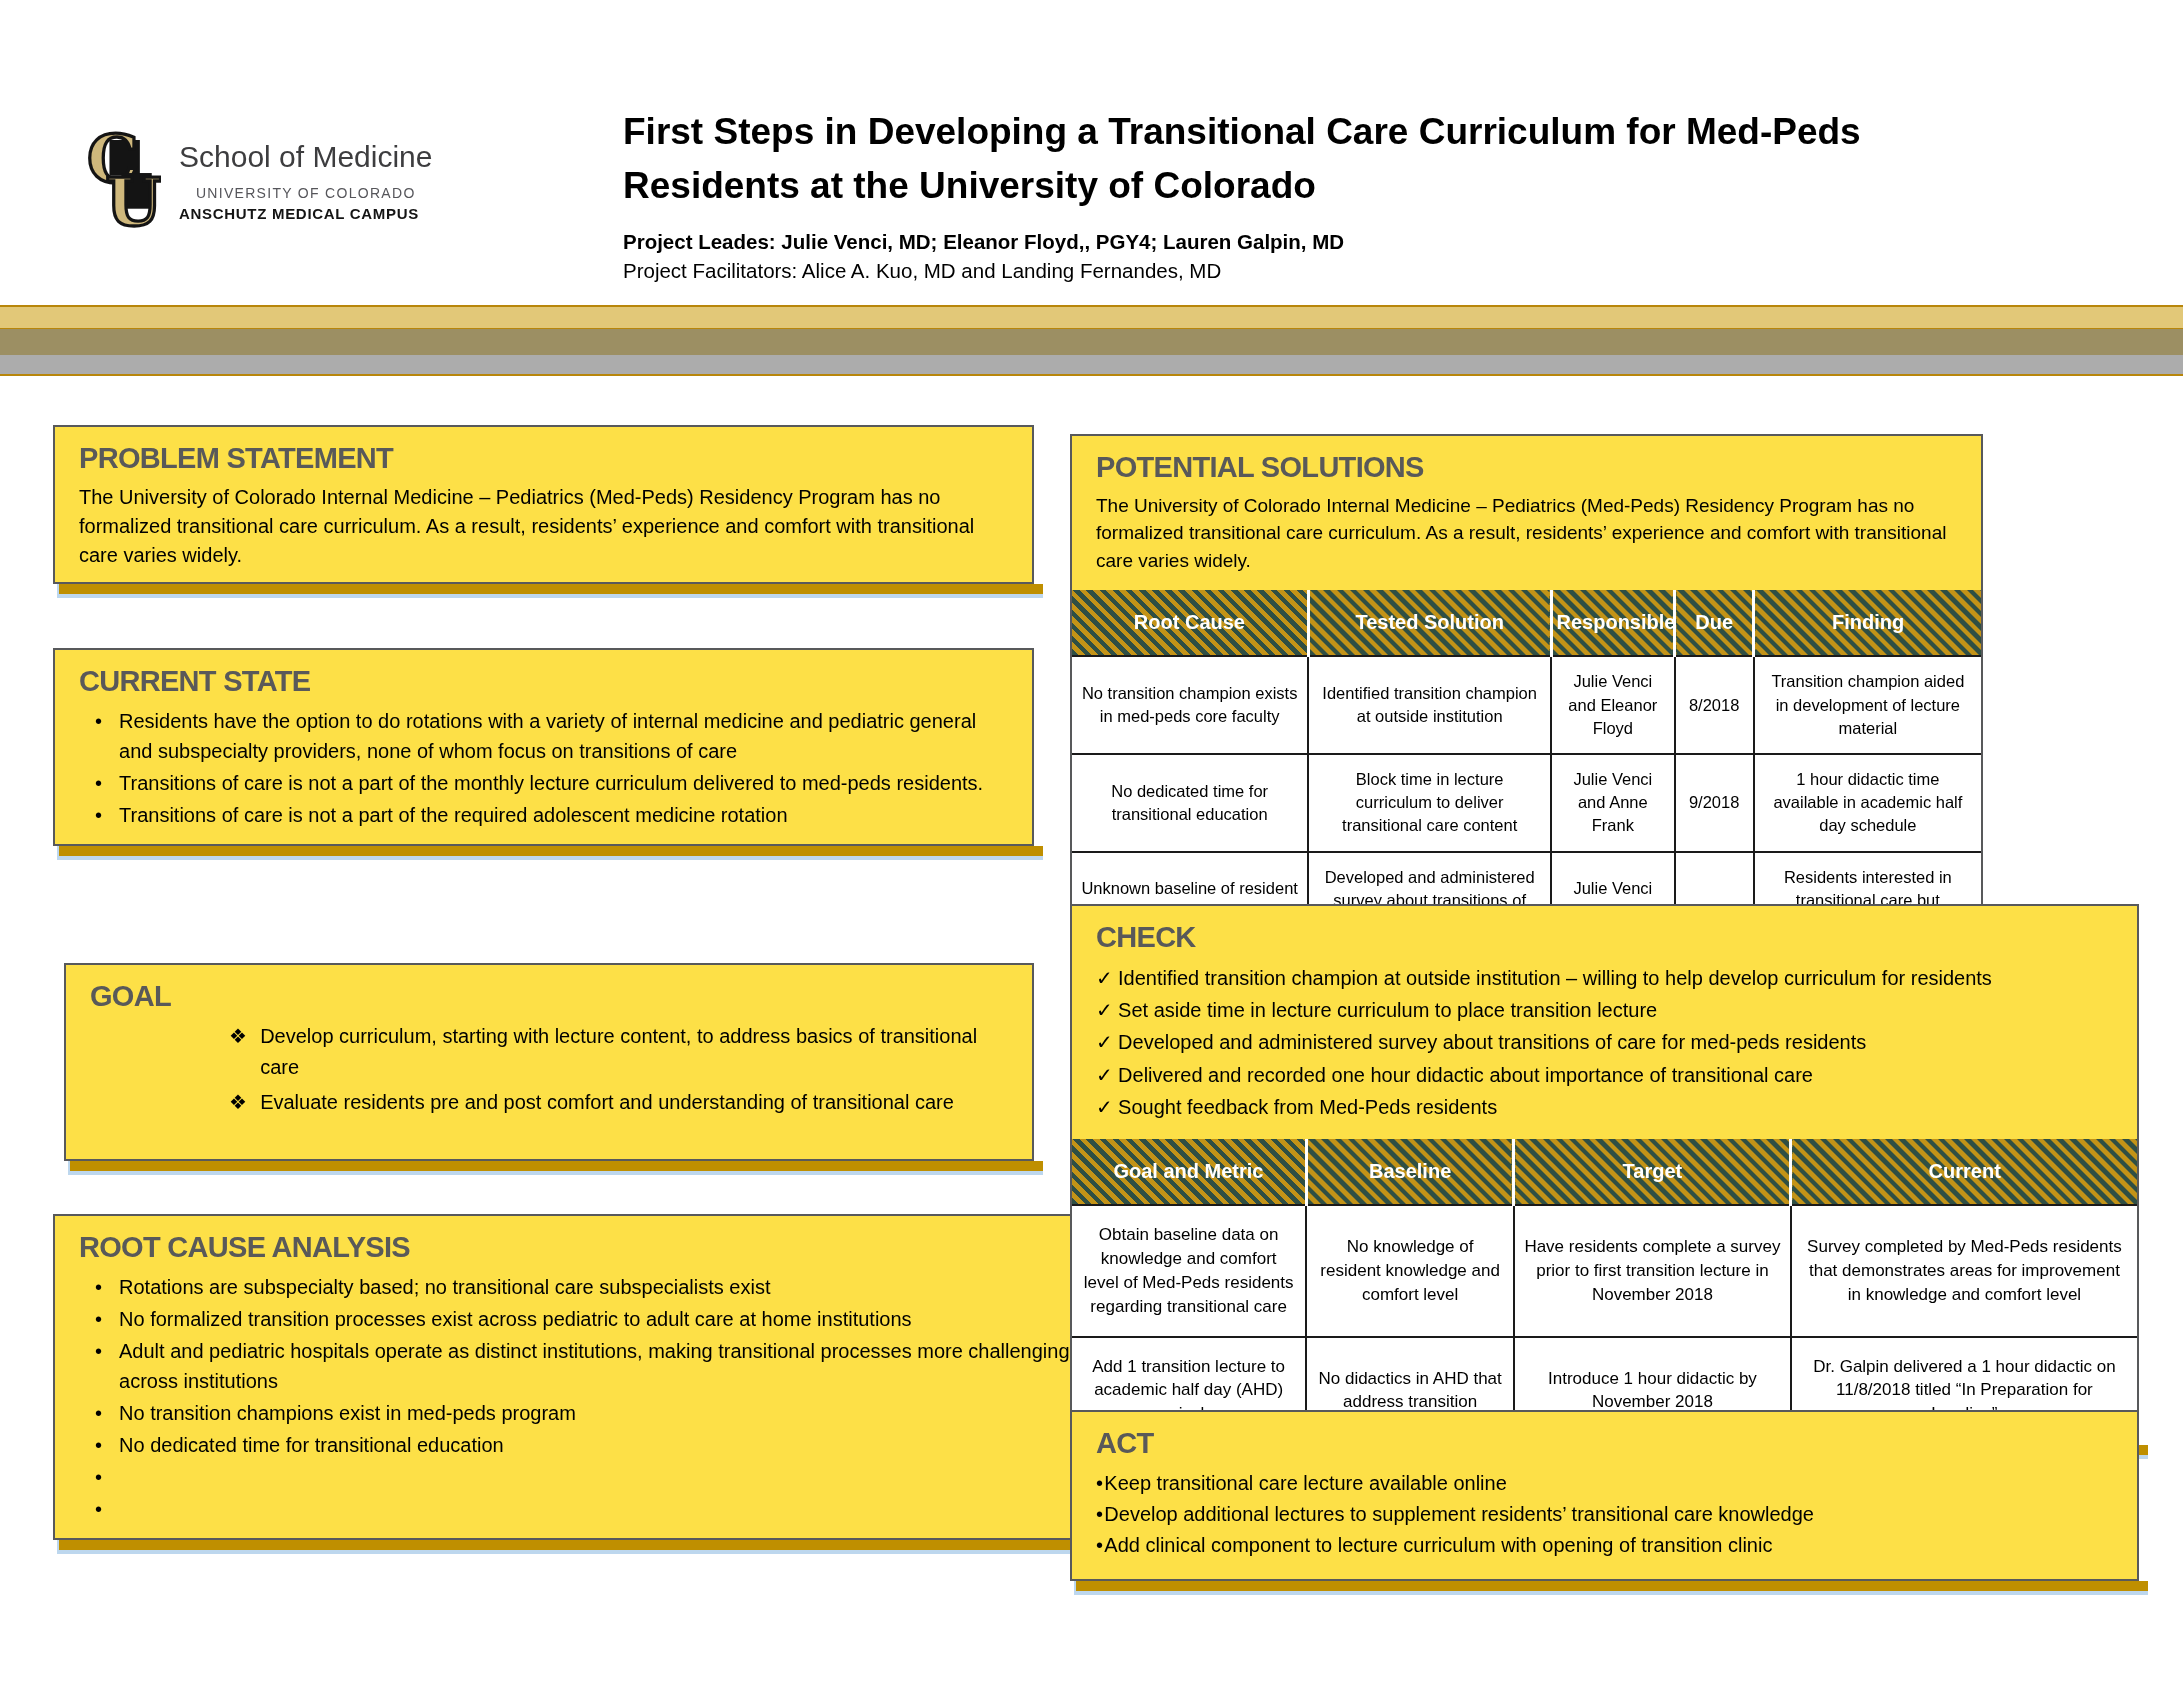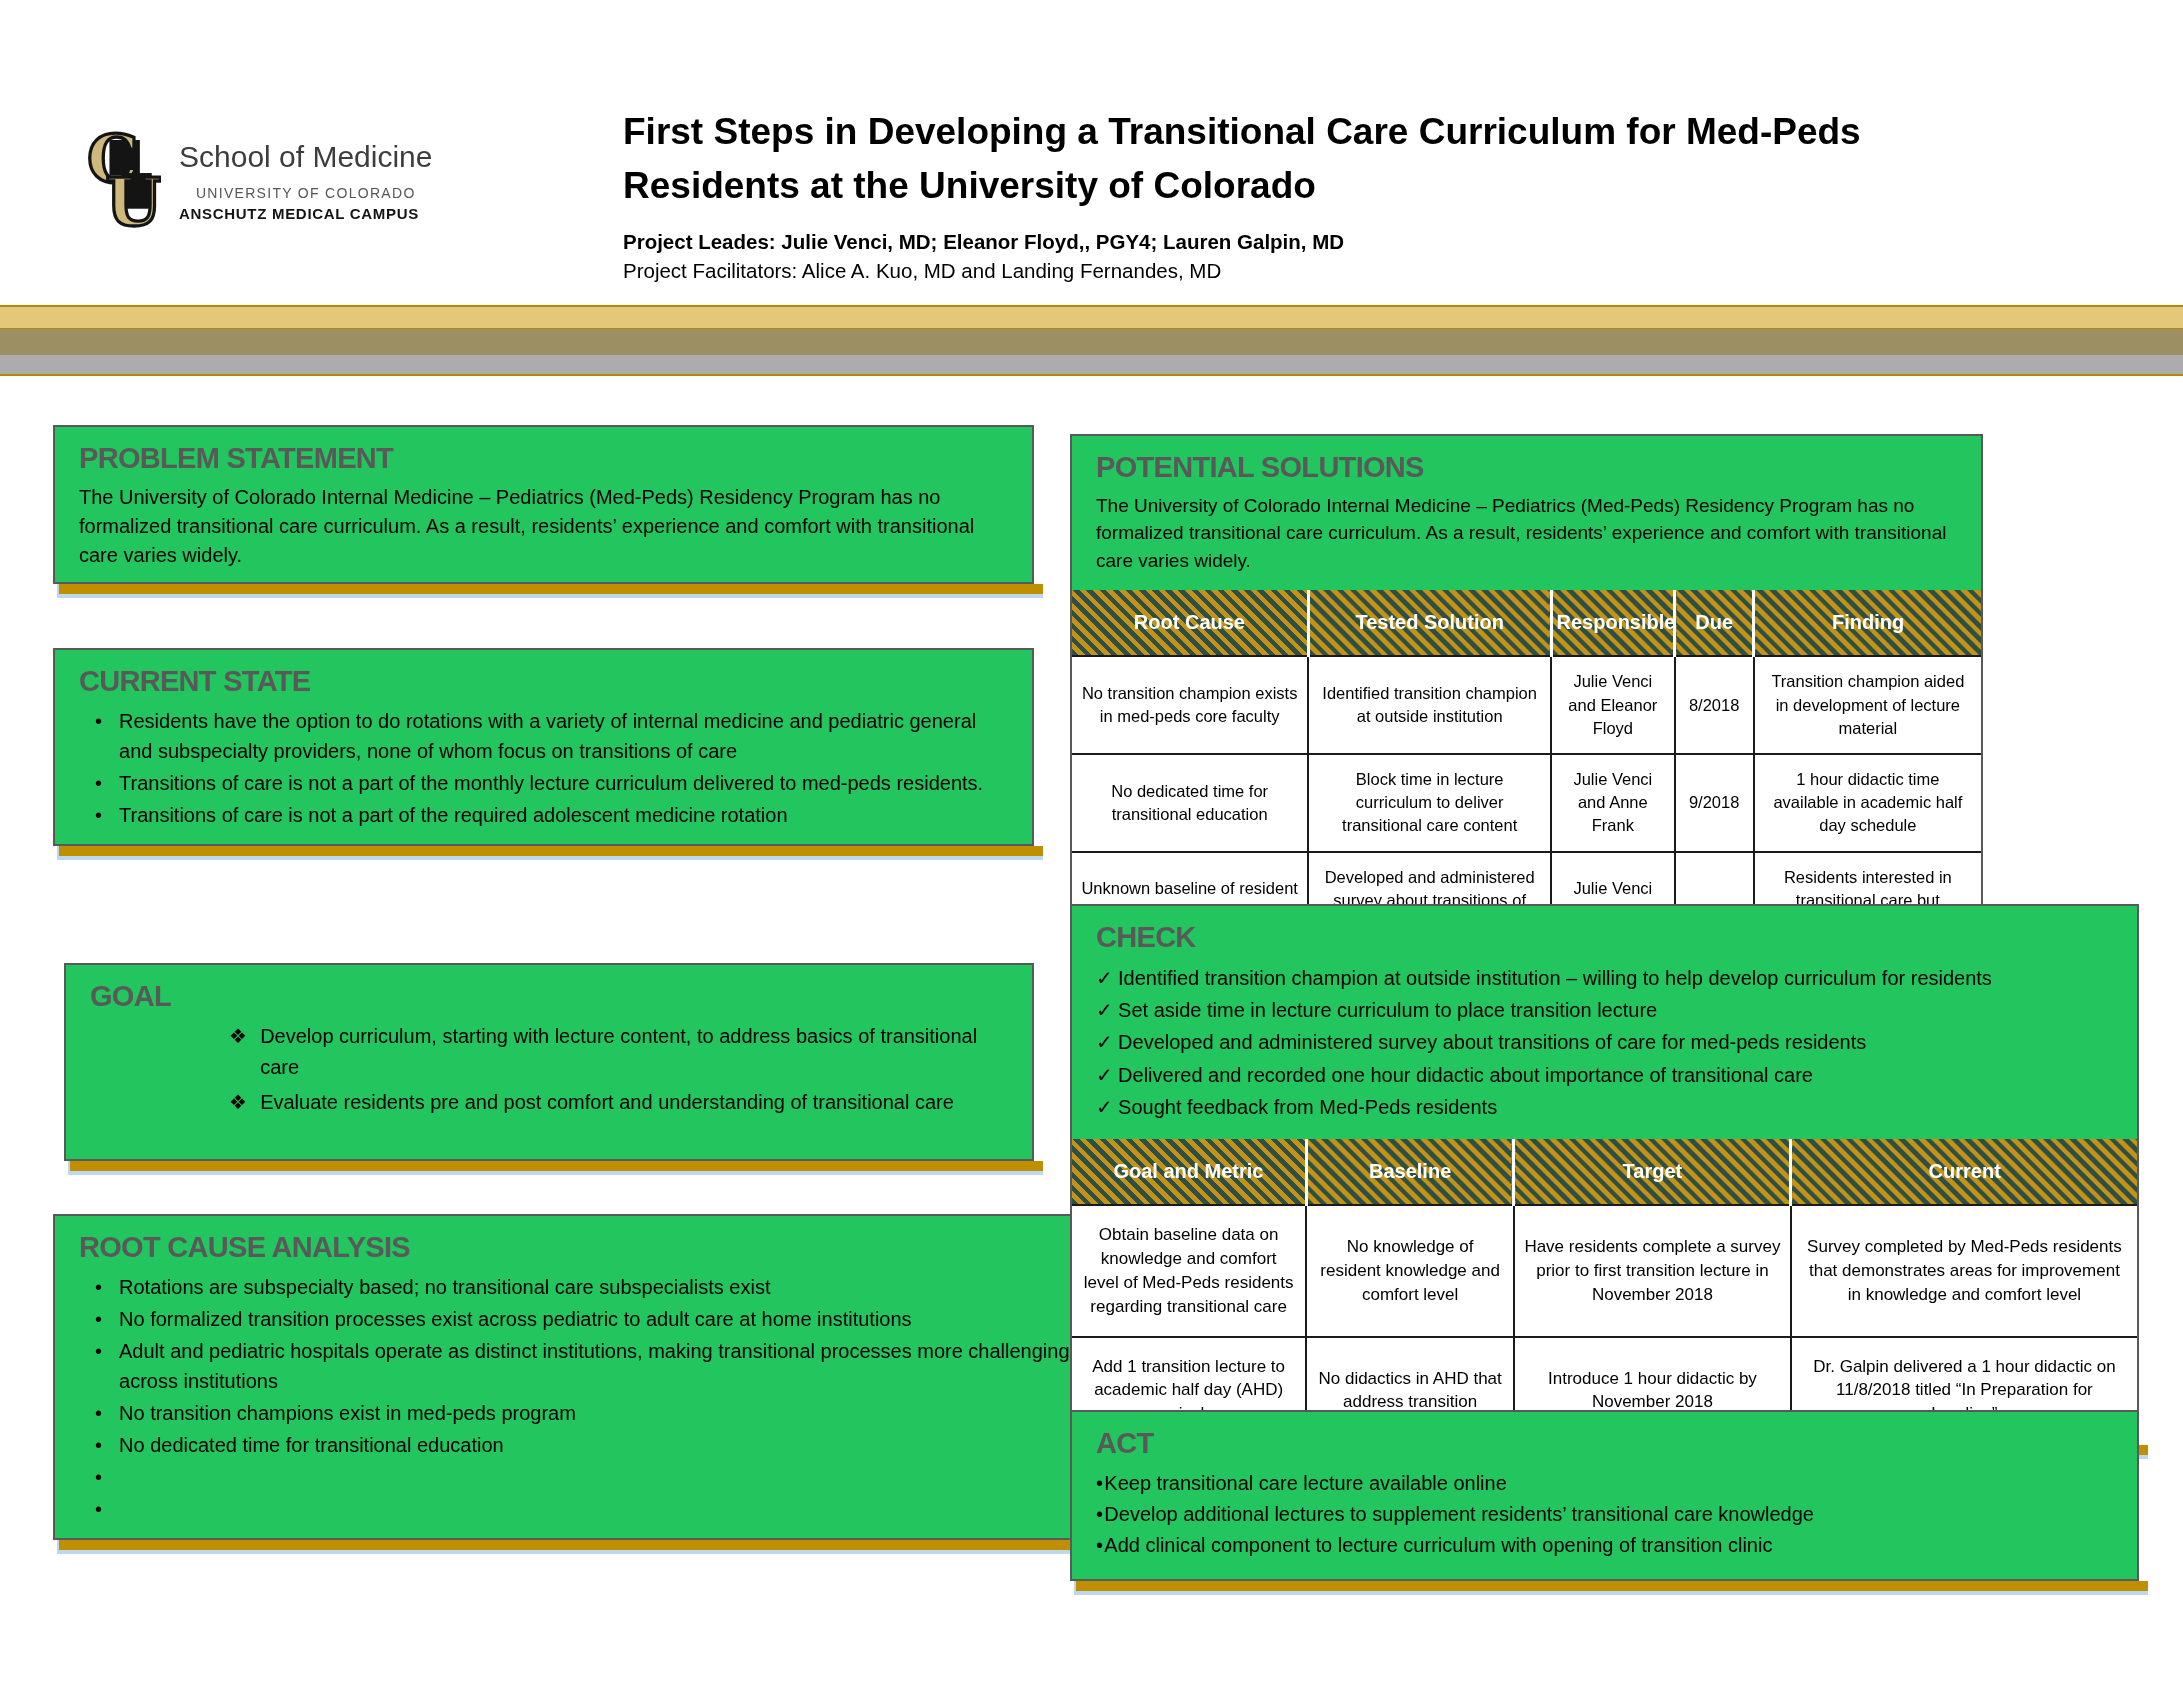--- a/index.html
+++ b/index.html
@@ -21,21 +21,21 @@
   .facil{margin:5.3px 0 0 0;font-size:20.5px;font-weight:400;}
 
   
   .band{position:absolute;left:0;width:100%;box-sizing:border-box;}
   .band-light{top:305px;height:24.5px;background:#E2C878;border-top:2.6px solid #B8860B;border-bottom:2.6px solid #B8860B;}
   .band-olive{top:329px;height:26px;background:#9C8F63;}
   .band-gray{top:355px;height:21px;background:#ACACAC;border-bottom:2.6px solid #B8860B;}
 
   
   .panelwrap{position:absolute;}
-  .panel{position:relative;z-index:2;background:#22c55e;border:2.6px solid #58595B;box-sizing:border-box;}
+  .panel{position:relative;z-index:2;background:#fde047;border:2.6px solid #58595B;box-sizing:border-box;}
   .panel .pad{padding:14.6px 24px 12px 24px;}
   .shadow{position:relative;z-index:1;height:14px;background:#BF8F00;
           border-left:2.6px solid #BDD7EE;border-bottom:4px solid #BDD7EE;
           margin-left:4px;width:calc(100% + 5.3px);box-sizing:border-box;}
 
   .panel-title{font-size:29px;font-weight:700;color:#595959;margin:0 0 8px 0;letter-spacing:-0.7px;}
   .body-text{font-size:20px;line-height:1.45;}
 
   ul.blist{list-style:none;margin:2.6px 0 0 0;padding:0;}
   ul.blist li{display:flex;gap:17px;font-size:20px;line-height:1.5;padding-left:16px;margin-bottom:2px;}

